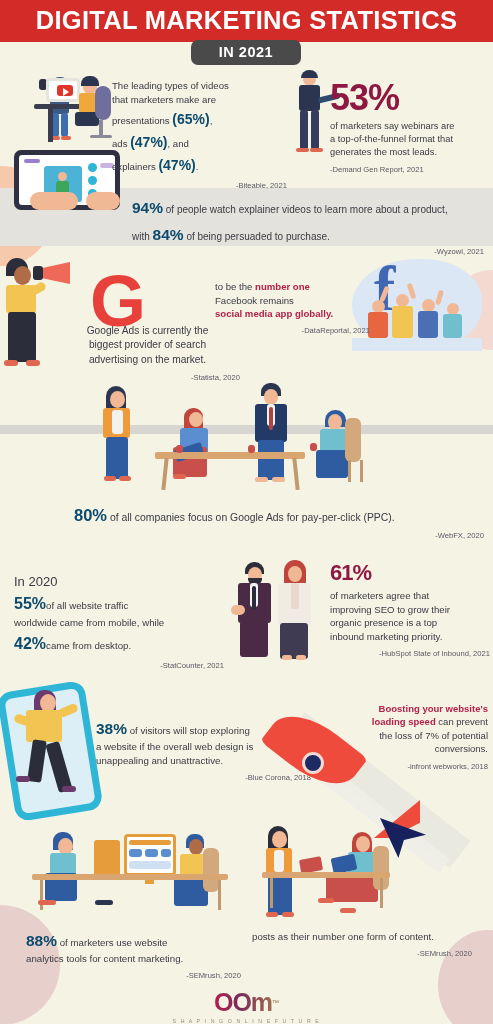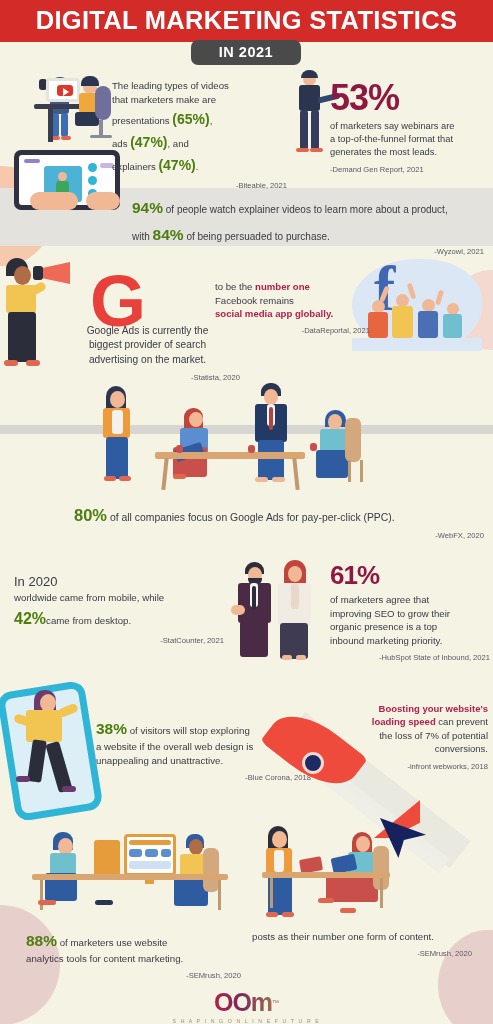--- a/index.html
+++ b/index.html
@@ -42,21 +42,21 @@
     text-align: center;
     line-height: 25px;
     color: #ffffff;
     font-size: 14.5px;
     font-weight: bold;
     letter-spacing: 0.5px;
   }
 
   
   .tb { position: absolute; color: #3b3a44; line-height: 1.42; }
-  .num { color: #4d7c0f; font-weight: bold; }
+  .num { color: #0c4a6e; font-weight: bold; }
   .big { color: #8e1842; font-weight: bold; line-height: 1; }
   .src { color: #5a5766; font-size: 7.6px; }
   .bold-red { font-weight: bold; color: #b3204b; }
 
   
   .band-grey {
     position: absolute; left: 0; top: 188px;
     width: 493px; height: 58px;
     background: #e3e2dc;
   }
@@ -383,20 +383,23 @@
   <div class="tb" style="left:74px;top:504px;width:410px;">
     <div style="font-size:10.4px;">
       <span class="num" style="font-size:16.5px;">80%</span>
       <span>of all companies focus on Google Ads for pay-per-click (PPC).</span>
     </div>
     <div class="src" style="text-align:right;margin-top:4px;">-WebFX, 2020</div>
   </div>
 
   <div class="tb" style="left:14px;top:553px;width:210px;margin-top:20px;">
     <div style="font-size:13px;color:#3b3a44;">In 2020</div>
+    <div style="font-size:9.7px;margin-top:2px;">
+      <span class="num" style="font-size:16px;">55%</span><span>of all website traffic</span>
+    </div>
     <div style="font-size:9.7px;">worldwide came from mobile, while</div>
     <div style="font-size:9.7px;margin-top:3px;">
       <span class="num" style="font-size:16px;">42%</span><span>came from desktop.</span>
     </div>
     <div class="src" style="text-align:right;margin-top:5px;">-StatCounter, 2021</div>
   </div>
 
   <div>
     <div class="r" style="left:245px;top:562px;width:19px;height:12px;background:#2b2d3a;border-radius:9px 9px 0 0;"></div>
     <div class="circ" style="left:248px;top:567px;width:14px;height:16px;background:#f0b894;"></div>
@@ -410,21 +413,21 @@
     <div class="r" style="left:284px;top:560px;width:22px;height:26px;background:#c0453c;border-radius:11px 11px 0 0;"></div>
     <div class="circ" style="left:288px;top:566px;width:14px;height:16px;background:#f0b894;"></div>
     <div class="rr" style="left:278px;top:583px;width:33px;height:42px;background:#f0ece4;"></div>
     <div class="rr" style="left:291px;top:583px;width:8px;height:26px;background:#e8d8cc;"></div>
     <div class="rr" style="left:280px;top:623px;width:28px;height:36px;background:#3e3b52;"></div>
     <div class="rr" style="left:282px;top:655px;width:10px;height:5px;background:#f0b894;"></div>
     <div class="rr" style="left:296px;top:655px;width:10px;height:5px;background:#f0b894;"></div>
   </div>
 
   <div class="tb" style="left:330px;top:562px;width:160px;">
-    <div class="big" style="font-size:26px;letter-spacing:-1px;">61%</div>
+    <div class="big" style="font-size:22px;letter-spacing:-1px;">61%</div>
     <div style="font-size:9.6px;margin-top:5px;">of marketers agree that</div>
     <div style="font-size:9.6px;">improving SEO to grow their</div>
     <div style="font-size:9.6px;">organic presence is a top</div>
     <div style="font-size:9.6px;">inbound marketing priority.</div>
     <div class="src" style="text-align:right;margin-top:6px;">-HubSpot State of Inbound, 2021</div>
   </div>
 
   <div>
     <div class="phone-frame" style="left:6px;top:686px;width:88px;height:130px;"></div>
     <div class="r" style="left:34px;top:690px;width:22px;height:22px;background:#6b3b6e;border-radius:10px 10px 0 0;"></div>

